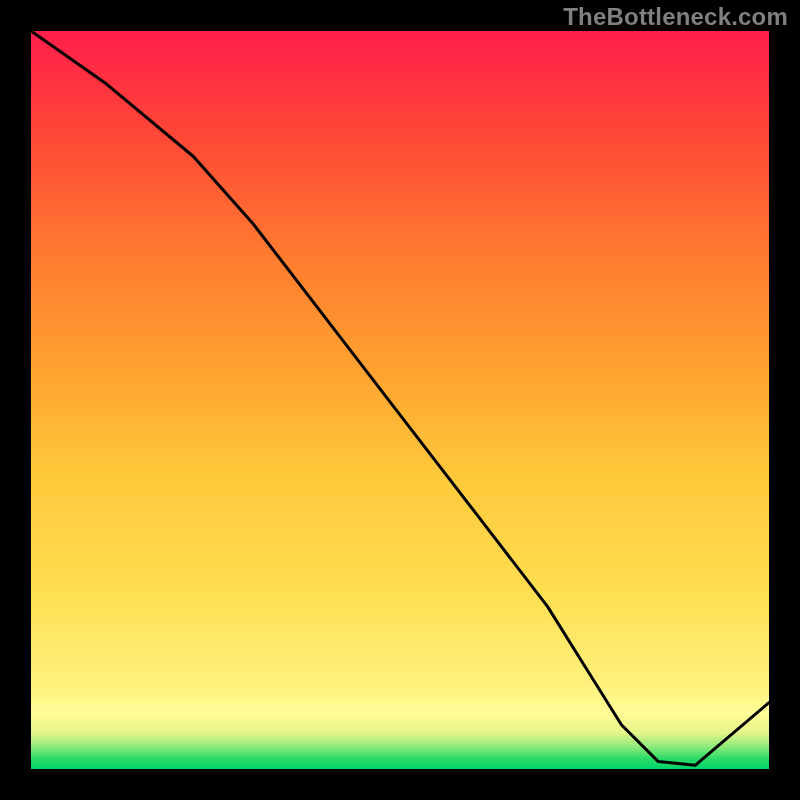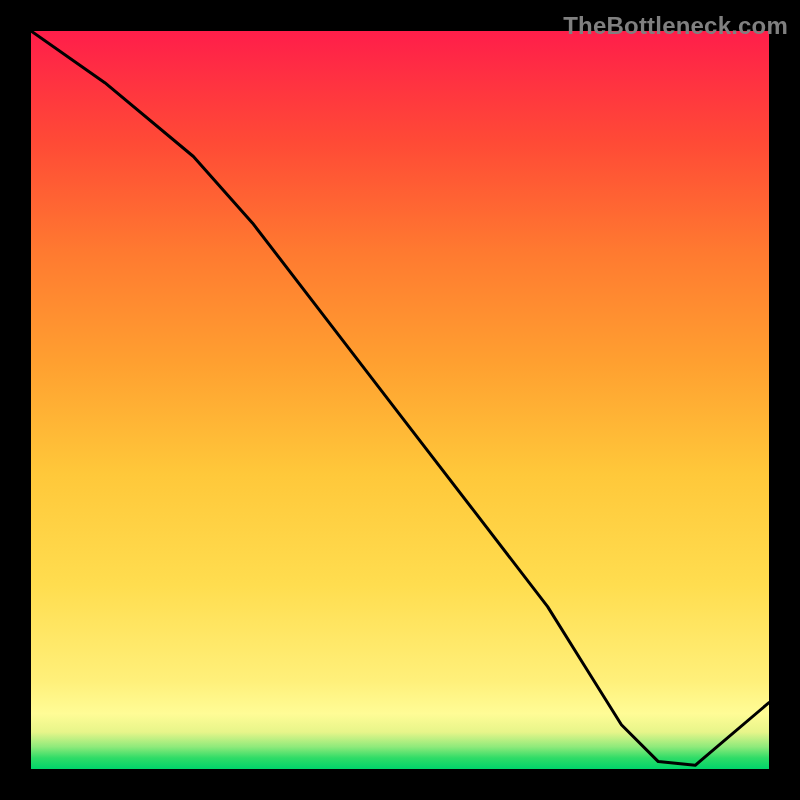--- a/index.html
+++ b/index.html
@@ -28,21 +28,21 @@
   .gradient {
     position: absolute;
     inset: 0;
   }
   .curve {
     position: absolute;
     inset: 0;
   }
   .watermark {
     position: absolute;
-    top: 12px;
+    top: 3px;
     right: 12px;
     color: #808080;
     font-size: 24px;
     font-weight: bold;
     letter-spacing: 0.2px;
     text-align: right;
   }
   .bottom-tag {
     position: absolute;
     font-size: 10px;

